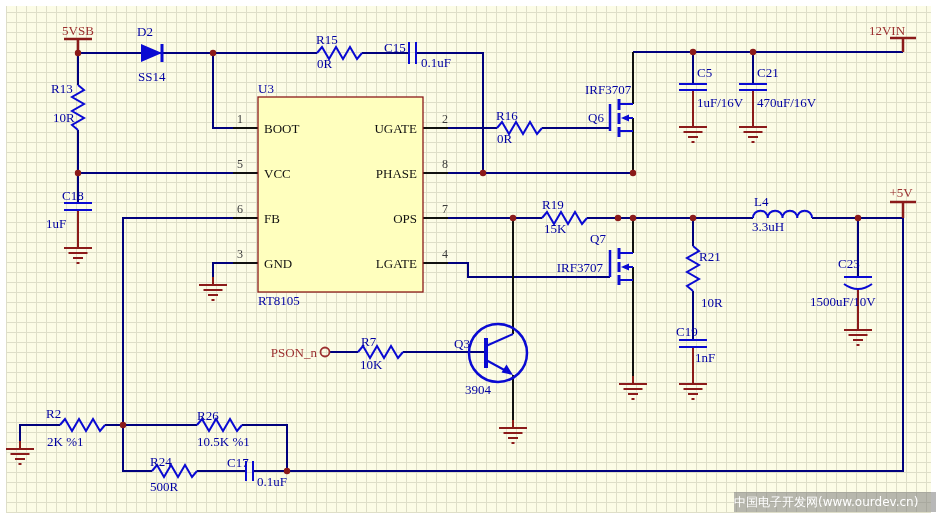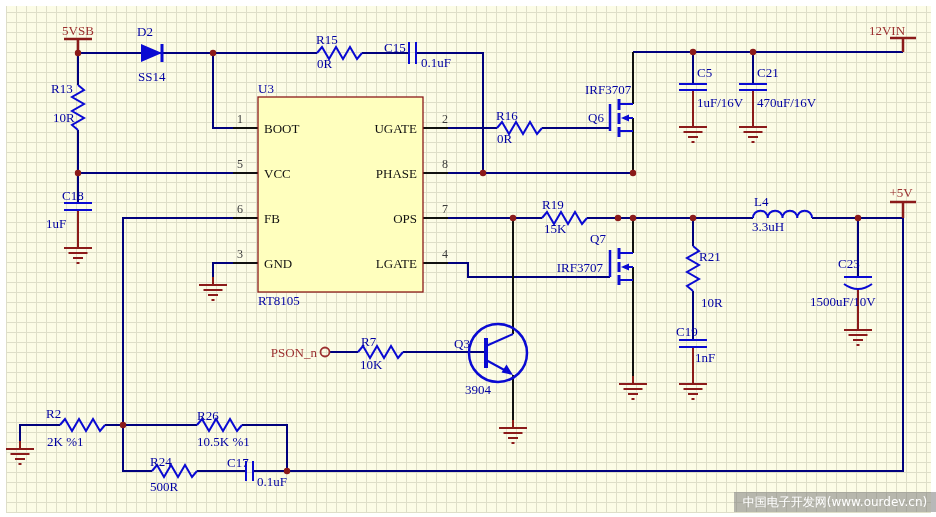--- a/index.html
+++ b/index.html
@@ -12,21 +12,21 @@
           repeating-linear-gradient(90deg,#DEDEC8 0,#DEDEC8 1px,transparent 1px,transparent 10px);}
   svg{position:absolute;left:0;top:0;}
   text{font-family:"Liberation Serif", serif;}
   .lbl{fill:#0000A2;font-size:13px;}
   .pname{fill:#111111;font-size:13px;}
   .pnum{fill:#3a3a3a;font-size:12px;}
   .pwr{fill:#9C3030;font-size:13px;}
   .watermark{position:absolute;left:734px;top:492px;width:202px;height:20px;
              background:rgba(125,125,125,0.55);color:#ffffff;
              font-family:"DejaVu Sans", sans-serif;font-size:12px;line-height:20px;
-             text-align:center;white-space:nowrap;}
+             text-align:left;white-space:nowrap;}
 </style>
 </head>
 <body>
 
 <div class="canvas">
   <div class="grid"></div>
 
   <svg width="936" height="517" viewBox="0 0 936 517">
     <defs>
       <g id="gnd" stroke="#8B1A1A" stroke-width="2" fill="none">

